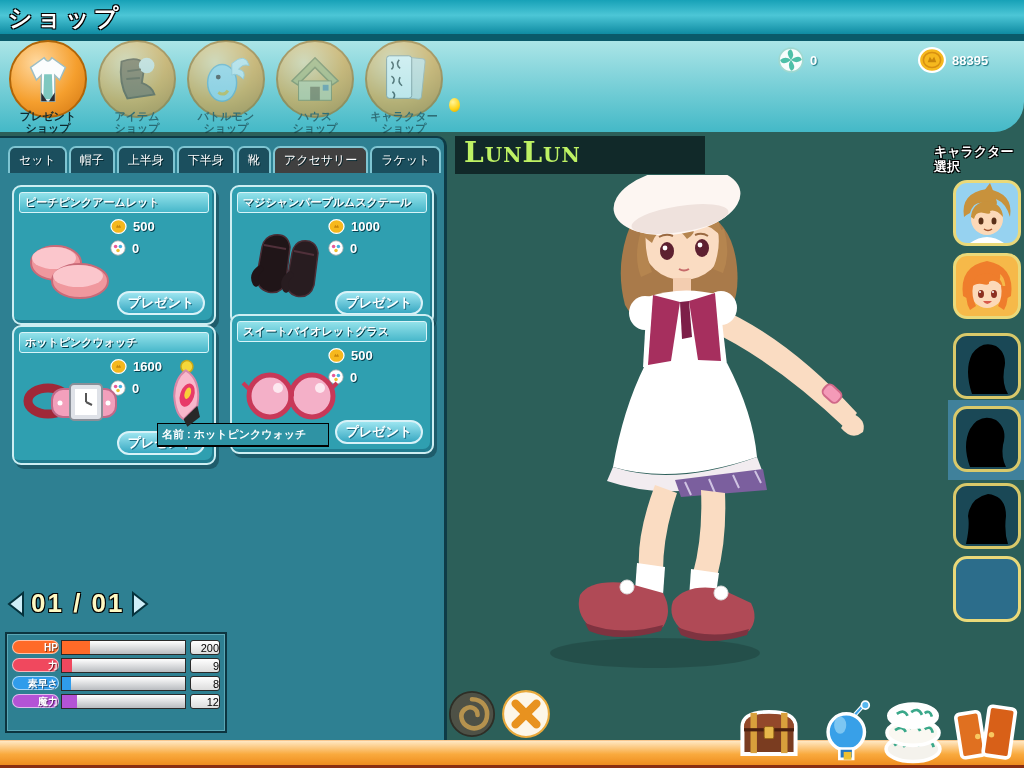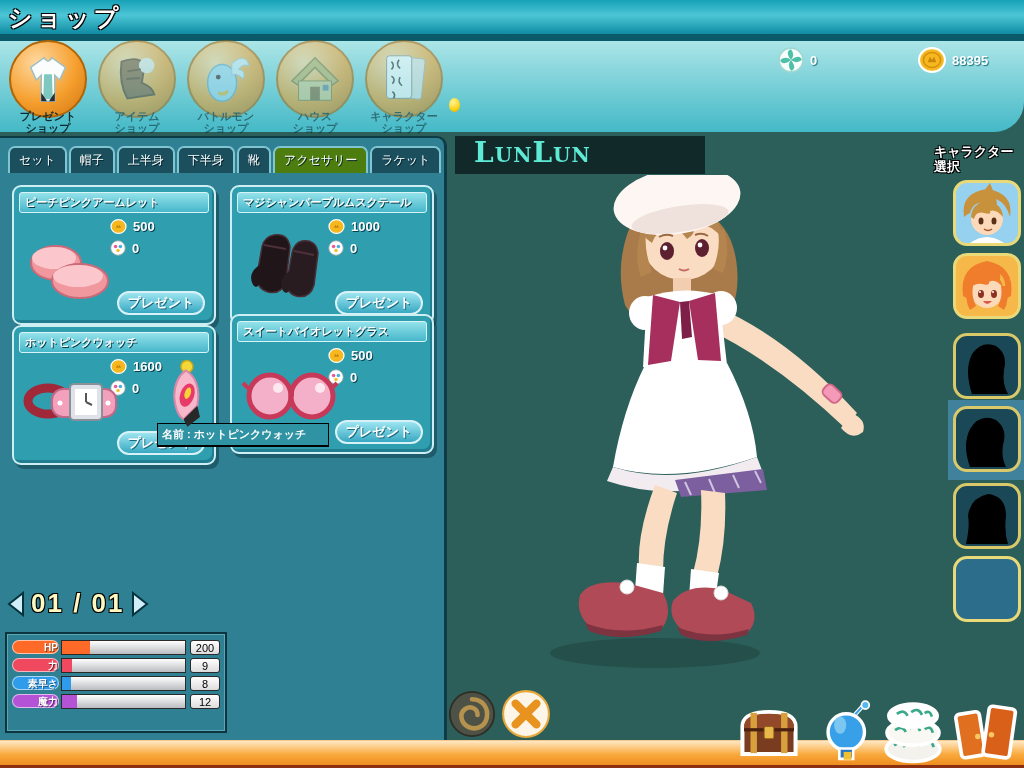--- a/index.html
+++ b/index.html
@@ -33,21 +33,21 @@
   .spark-dot{left:449px;top:98px;width:11px;height:14px;border-radius:50%;
     background:radial-gradient(circle at 35% 30%,#fff59a,#ffd314 60%,#d8a000)}
 
   
   .left-panel{left:0;top:136px;width:447px;height:604px;background:#2e8092;
     border-top:2px solid #0e3b46;border-right:3px solid #0e3b46;border-top-right-radius:10px;box-sizing:border-box}
   .tabs{position:absolute;left:8px;top:8px;display:flex;gap:2px}
   .tab{padding:4px 9px;font-size:12px;color:#fff;background:#1b4f5e;cursor:pointer;
     border:2px solid #7fc5d2;border-bottom:none;border-radius:7px 7px 0 0;white-space:nowrap;
     text-shadow:1px 1px 0 #03242c}
-  .tab.active{background:#4d7c0f}
+  .tab.active{background:#404040}
 
   .card{position:absolute;width:200px;height:136px;background:#2f9fb0;cursor:pointer;
     border:2px solid #cdeef2;border-radius:9px;
     box-shadow:inset -2px -3px 0 rgba(0,40,60,.28),3px 4px 0 rgba(0,25,35,.35)}
   .card-title{margin:5px 5px 0 5px;height:19px;background:linear-gradient(180deg,#93e2ea,#47b7ca);
     border:1px solid #d8f4f8;border-radius:3px;font-size:11px;font-weight:bold;color:#fff;
     line-height:19px;padding-left:5px;white-space:nowrap;overflow:hidden}
   .price-row{position:absolute;left:96px;display:flex;align-items:center;gap:6px;
     color:#fff;font-size:13px;font-weight:bold}
   .price-gold{top:32px}.price-fanta{top:53px}
@@ -65,34 +65,34 @@
   .stats{position:absolute;left:5px;top:494px;width:222px;height:101px;background:#2e8092;
     border:2px solid #0c3540;box-shadow:inset 0 0 0 1px #5aa7b5;padding:4px 3px;box-sizing:border-box}
   .stat-row{display:flex;align-items:center;height:16px;margin:1px 2px 2px 2px}
   .stat-pill{width:47px;height:14px;border-radius:7px;color:#fff;font-size:10px;font-weight:bold;
     text-align:right;line-height:14px;border:1px solid rgba(255,255,255,.6);
     text-shadow:1px 1px 0 rgba(0,0,0,.5);box-sizing:border-box}
   .stat-track{flex:1;height:13px;margin-left:2px;background:linear-gradient(180deg,#ffffff,#b9bcc0);
     border:1px solid #2a2a2a;position:relative}
   .stat-fill{position:absolute;left:0;top:0;bottom:0}
   .stat-value{width:30px;height:15px;margin-left:4px;background:linear-gradient(180deg,#fff,#dcdcdc);
-    border:1px solid #2a2a2a;border-radius:3px;font-size:11px;text-align:center;line-height:15px;
+    border:1px solid #2a2a2a;border-radius:3px;font-size:11px;text-align:right;line-height:15px;
     box-sizing:border-box}
 
   
   .tooltip{left:157px;top:423px;width:170px;background:rgba(6,22,28,.93);border:1px solid #000;z-index:50}
   .tooltip-title{background:#2f93a4;color:#fff;font-size:11px;font-weight:bold;padding:3px 4px;
     border-bottom:1px solid #000;white-space:nowrap}
   .tip-lines{padding:4px 5px 6px 5px;color:#fff;font-size:11px;line-height:13px}
   .tip-line{min-height:13px;white-space:pre}
 
   
   .nameplate{left:455px;top:136px;width:250px;height:38px;background:rgba(10,26,28,.78)}
   .char-name{font-family:"DejaVu Serif","Liberation Serif",serif;font-variant:small-caps;
-    color:#5eead4;font-size:28px;font-weight:bold;padding:0 19px;letter-spacing:1px}
+    color:#bef264;font-size:28px;font-weight:bold;padding:0 9px;letter-spacing:1px}
   .round-btn{border-radius:50%;cursor:pointer}
   .cursor-item{left:162px;top:358px;z-index:60;pointer-events:none}
 
   
   .select-label{left:934px;top:144px;color:#fff;font-size:13px;font-weight:bold;line-height:15px}
   .highlight-band{left:948px;top:400px;width:76px;height:80px;background:#40819b}
   .slot{position:absolute;left:953px;width:68px;height:66px;border:3px solid #ead979;
     border-radius:14px;box-sizing:border-box;overflow:hidden;cursor:pointer}
 
   

